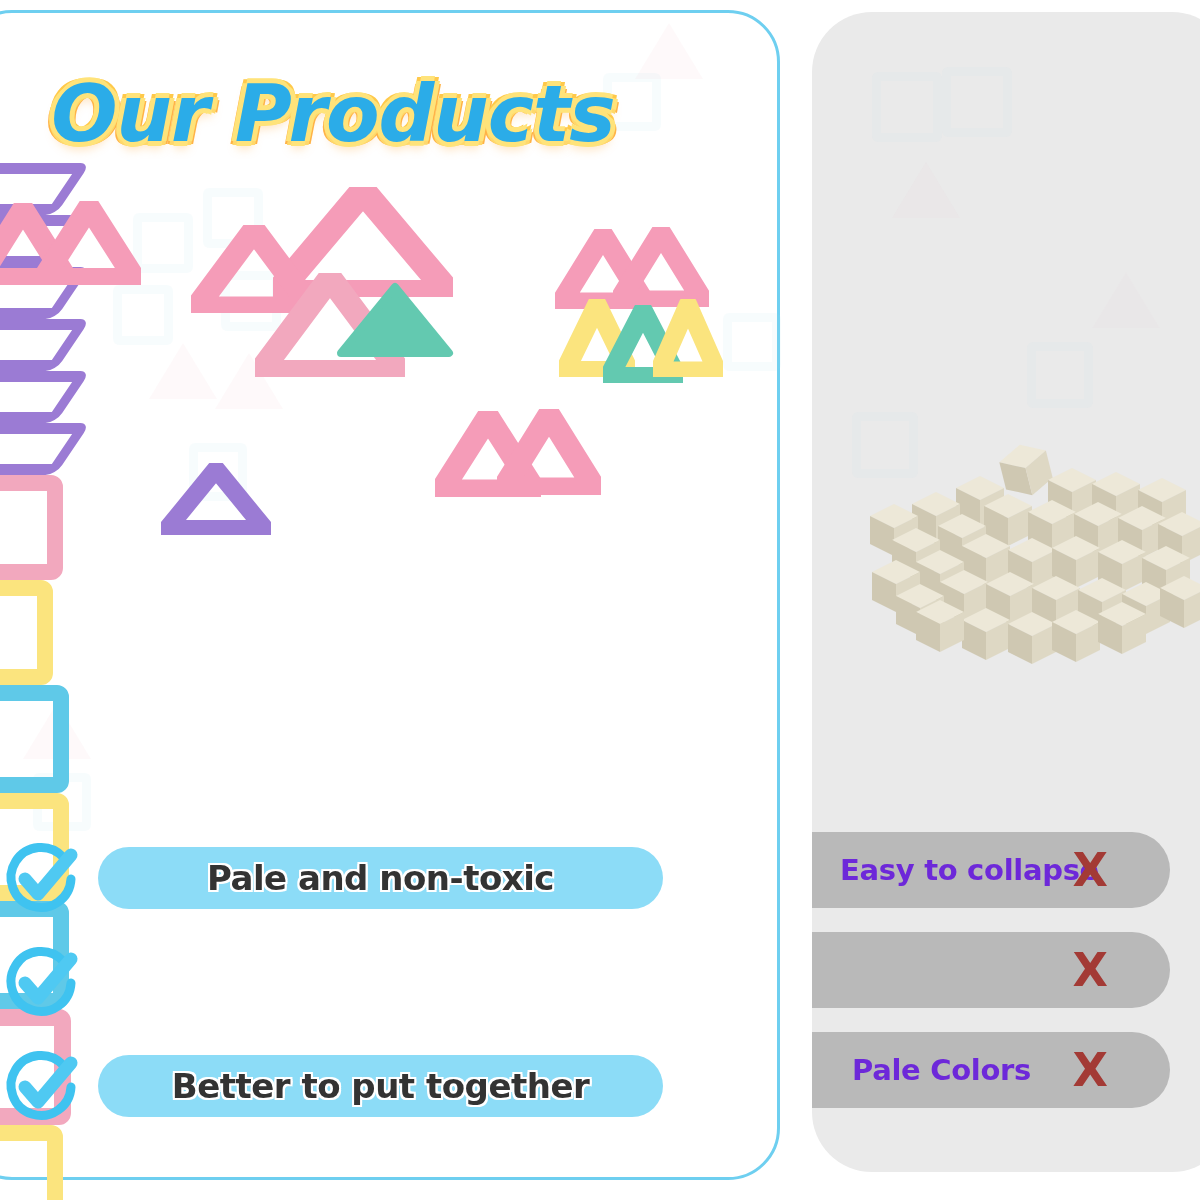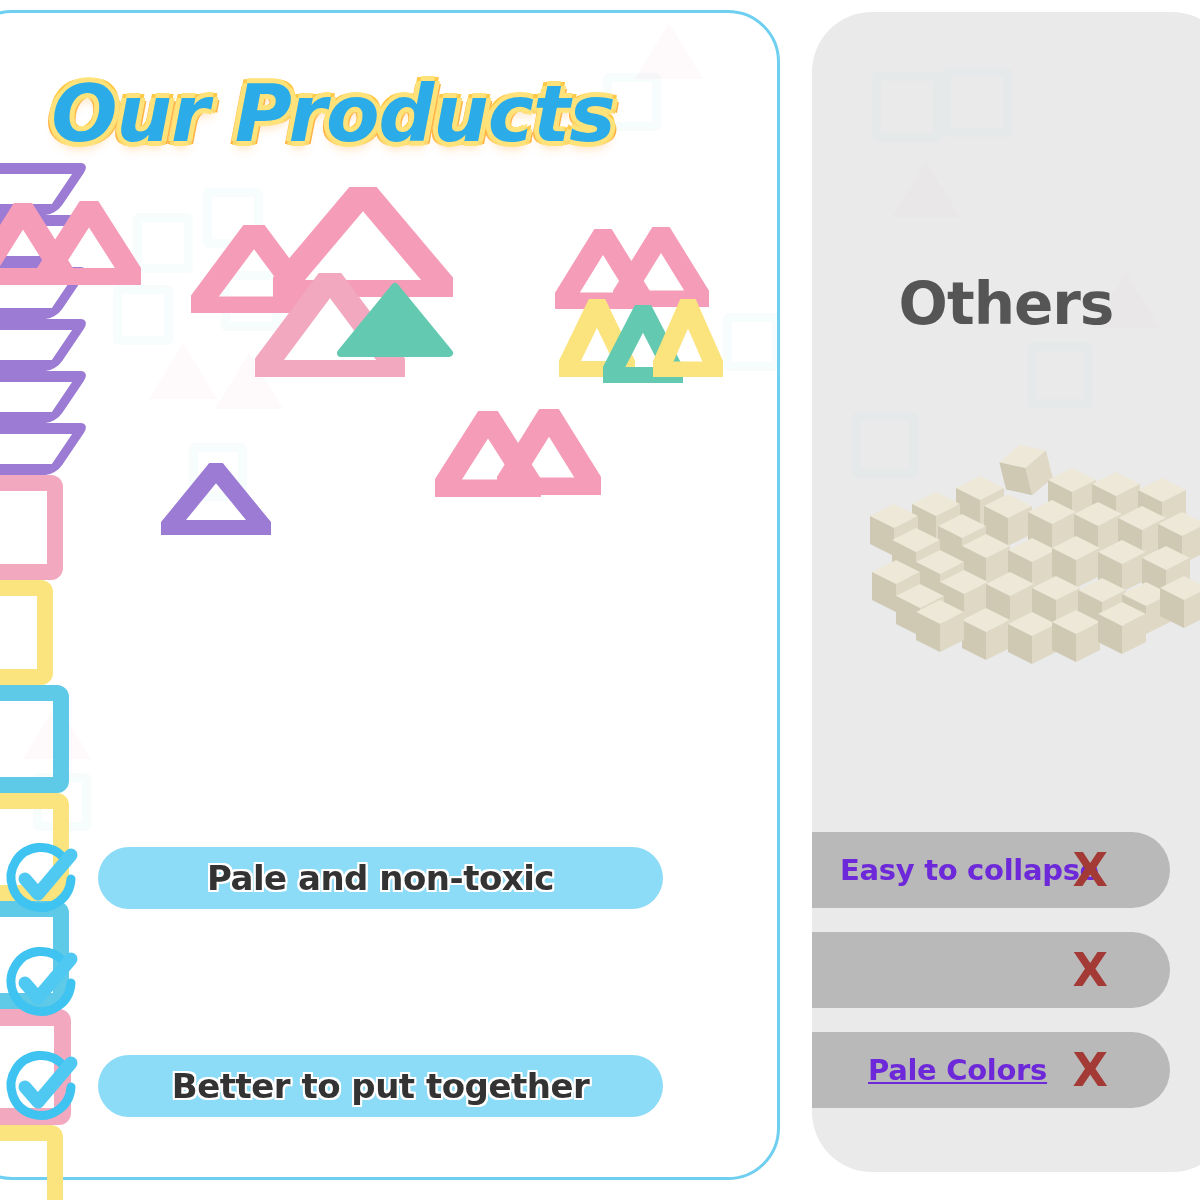--- a/index.html
+++ b/index.html
@@ -372,21 +372,20 @@
 
   <div id="right-panel">
 
     <div class="wm wm-sq" style="left:60px;top:60px;width:70px;height:70px;opacity:.05;"></div>
     <div class="wm wm-sq" style="left:130px;top:55px;width:70px;height:70px;opacity:.05;"></div>
     <div class="wm wm-tri" style="left:80px;top:150px;opacity:.05;"></div>
     <div class="wm wm-sq" style="left:215px;top:330px;width:66px;height:66px;opacity:.05;"></div>
     <div class="wm wm-sq" style="left:40px;top:400px;width:66px;height:66px;opacity:.05;"></div>
     <div class="wm wm-tri" style="left:280px;top:260px;opacity:.045;"></div>
 
-    <div id="right-title">Others</div>
 
     <div id="cube-pile">
       <svg width="350" height="250" viewBox="0 0 350 250">
         <defs>
           <g id="wc">
             <polygon points="0,12 24,0 48,12 24,24" fill="#EDE8D8"></polygon>
             <polygon points="0,12 24,24 24,52 0,40" fill="#CFC8B2"></polygon>
             <polygon points="24,24 48,12 48,40 24,52" fill="#DED8C4"></polygon>
           </g>
         </defs>
@@ -442,20 +441,20 @@
     </div>
 
     <div class="con-row">
       <div class="con-bar">
         <span class="con-x">X</span>
       </div>
     </div>
 
     <div class="con-row">
       <div class="con-bar">
-        <span class="con-label" style="margin-left:56px;text-decoration:underline;">Pale Colors</span>
+        <span class="con-label" style="margin-left:40px;">Pale Colors</span>
         <span class="con-x">X</span>
       </div>
     </div>
 
   </div>
 
 </div>
 
 </body></html>

